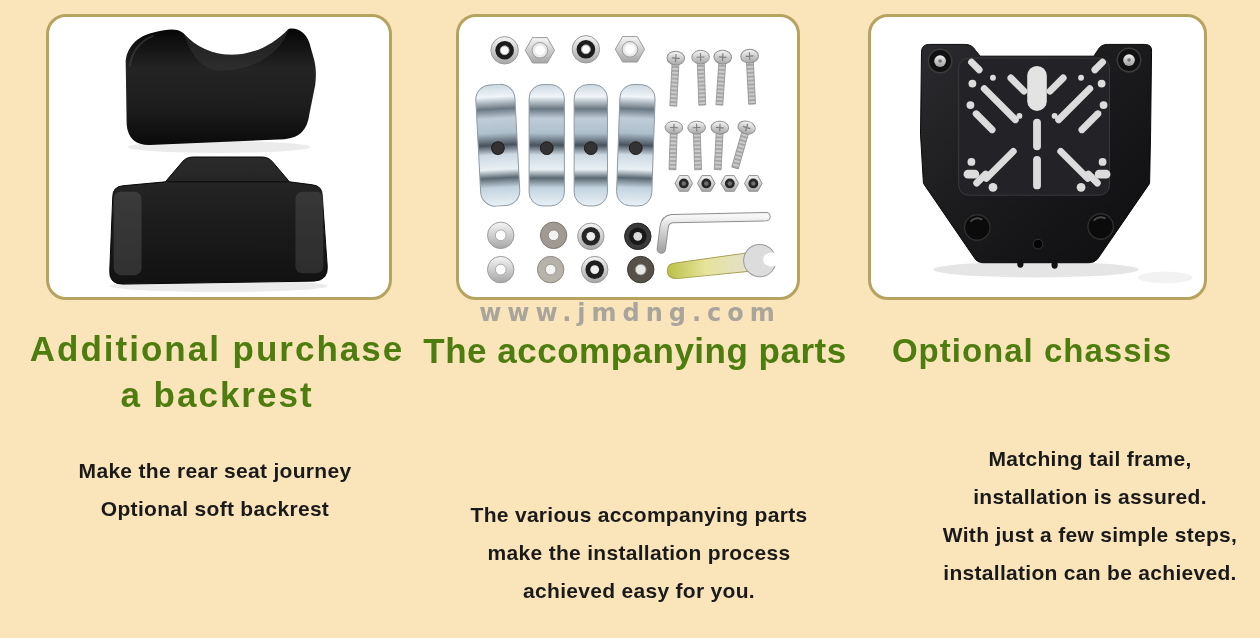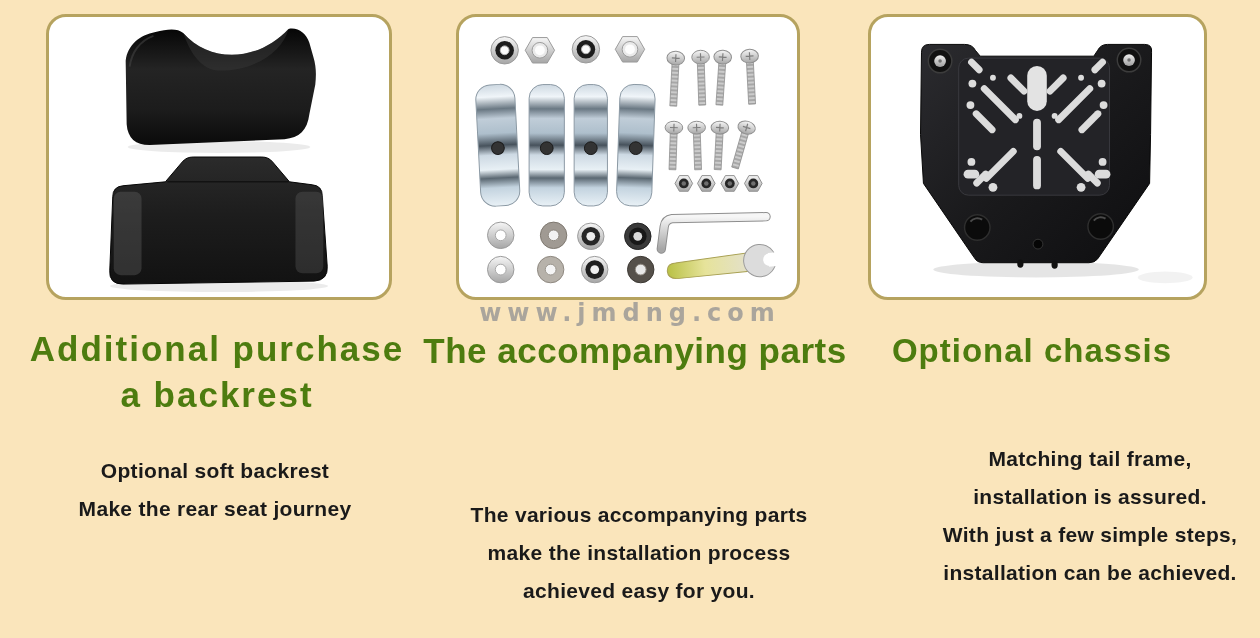--- a/index.html
+++ b/index.html
@@ -351,22 +351,22 @@
   <div>a backrest</div>
 </div>
 <div class="title" id="title-parts">
   <div>The accompanying parts</div>
 </div>
 <div class="title" id="title-chassis">
   <div>Optional chassis</div>
 </div>
 
 <div class="body-text" id="body-backrest">
+  <div>Make the rear seat journey</div>
   <div>Optional soft backrest</div>
-  <div>Make the rear seat journey</div>
 </div>
 <div class="body-text" id="body-parts">
   <div>The various accompanying parts</div>
   <div>make the installation process</div>
   <div>achieved easy for you.</div>
 </div>
 <div class="body-text" id="body-chassis">
   <div>Matching tail frame,</div>
   <div>installation is assured.</div>
   <div>With just a few simple steps,</div>

